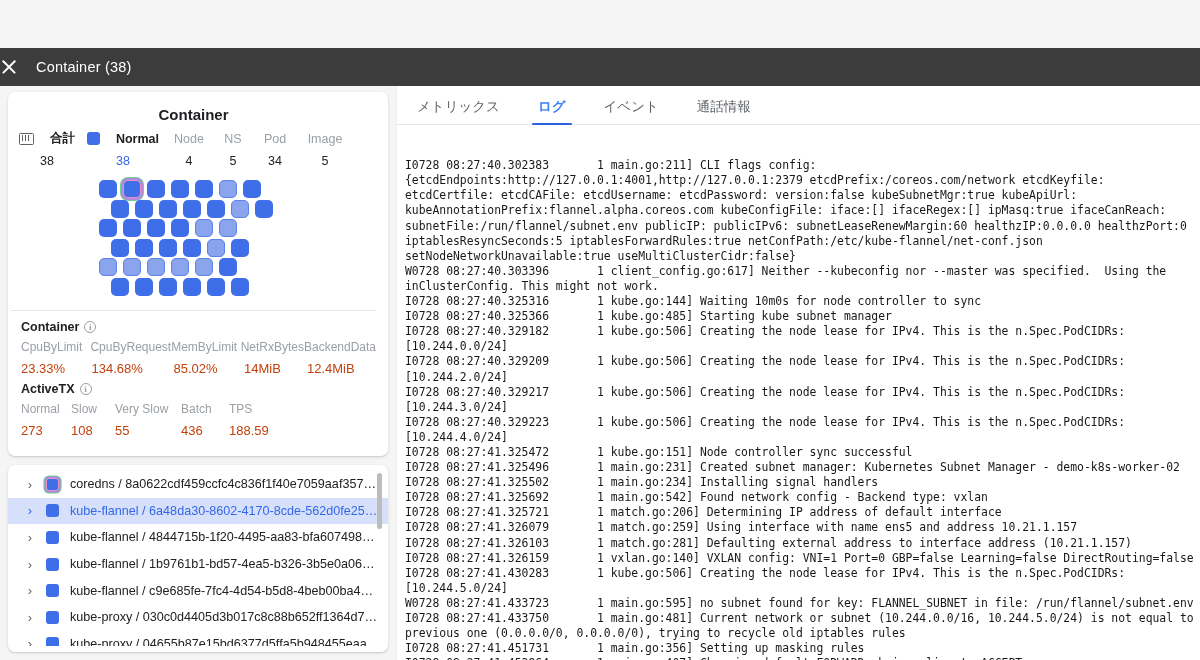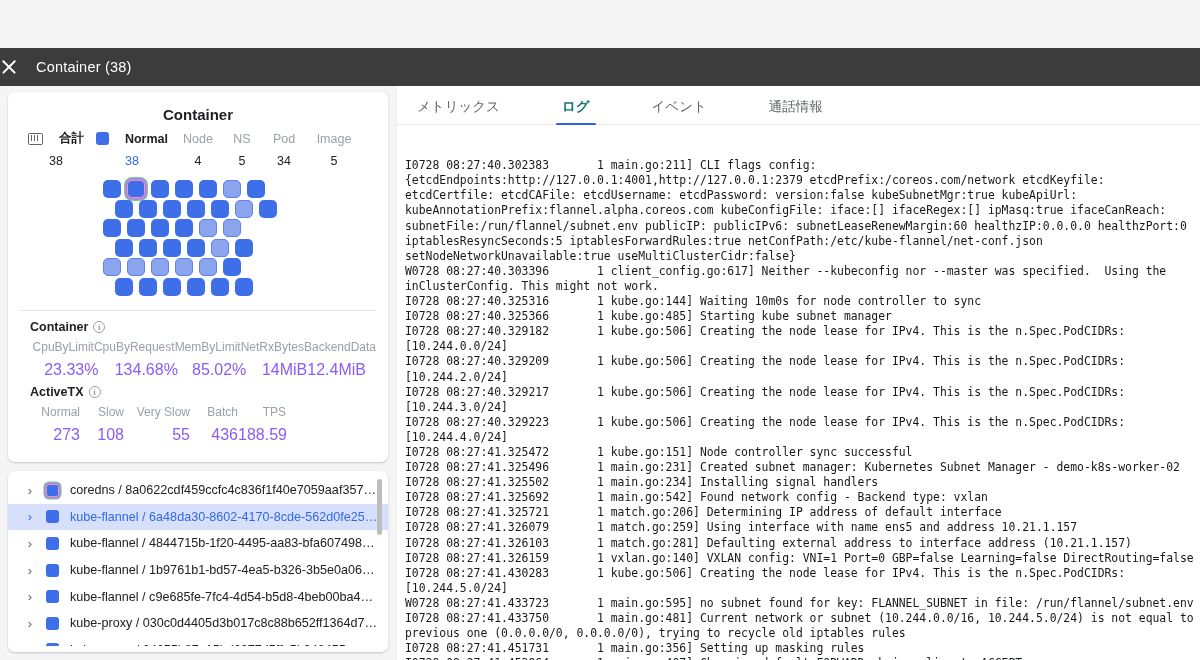--- a/index.html
+++ b/index.html
@@ -35,21 +35,21 @@
   
   .left {
     width: 396px; flex: 0 0 396px; background: #f5f5f5;
     display: flex; flex-direction: column; padding: 6px 8px 8px 8px;
     min-height: 0;
   }
   .card {
     background: #ffffff; border-radius: 7px;
     box-shadow: 0 1px 3px rgba(0,0,0,.14), 0 1px 1px rgba(0,0,0,.06);
   }
-  .summary-card { padding: 10px 10px 6px 10px; }
+  .summary-card { padding: 10px 10px 6px 1px; }
 
   .sum-title {
     text-align: center; font-size: 15px; font-weight: bold;
     color: #202124; margin: 4px 0 7px 0;
   }
   .legend { display: flex; align-items: flex-start; padding: 0 4px; }
   .legend-col { text-align: center; }
   .legend-head {
     display: flex; align-items: center; justify-content: center;
     gap: 16px; height: 17px; font-size: 12.5px;
@@ -100,23 +100,23 @@
   .metric-title {
     font-size: 12.5px; font-weight: bold; color: #202124;
     display: flex; align-items: center; gap: 5px; margin-bottom: 3px;
   }
   .info-icon {
     width: 12px; height: 12px; border: 1px solid #9aa0a6; border-radius: 50%;
     color: #9aa0a6; font-size: 9px; line-height: 10px; text-align: center;
     font-style: normal; display: inline-block; font-family: "Liberation Serif", serif;
   }
   .mrow { display: flex; }
-  .mcol { text-align: right; }
+  .mcol { text-align: left; }
   .mhead { font-size: 12px; color: #9aa0a6; padding: 3px 0; }
-  .mval  { font-size: 16px; color: #8b5cf6; padding: 4px 0 2px 0; }
+  .mval  { font-size: 13px; color: #c2410c; padding: 4px 0 2px 0; }
   .w1 { width: 74px; } .w2 { width: 86px; } .w3 { width: 74px; }
   .w4 { width: 66px; } .w5 { width: 62px; }
   .a1 { width: 50px; } .a2 { width: 44px; } .a3 { width: 66px; }
   .a4 { width: 48px; } .a5 { width: 48px; }
 
   
   .list-card {
     margin-top: 9px; flex: 1 1 auto; min-height: 0;
     padding: 6px 0 6px 0; position: relative; overflow: hidden;
   }
@@ -149,27 +149,27 @@
     background: #bdbdbd; border-radius: 3px; cursor: pointer;
   }
 
   
   .right {
     flex: 1 1 auto; background: #ffffff; display: flex; flex-direction: column;
     min-width: 0; border-left: 1px solid #eceef0;
   }
   .tabs {
     display: flex; align-items: flex-end; height: 39px;
-    border-bottom: 1px solid #e4e6e9; padding-left: 14px; flex: 0 0 39px; gap: 24px;
+    border-bottom: 1px solid #e4e6e9; padding-left: 14px; flex: 0 0 39px;
   }
   .tab {
     font-size: 13.5px; color: #5f6368; padding: 0 6px 8px 6px;
     margin-right: 26px; cursor: pointer; position: relative;
   }
-  .tab.active { color: #0f766e; font-weight: bold; }
+  .tab.active { color: #3b82f6; font-weight: bold; }
   .tab.active:after {
     content: ""; position: absolute; left: 0; right: 0; bottom: -1px;
     height: 2.5px; background: #2f62e0; border-radius: 2px;
   }
   .subtabs {
     display: flex; align-items: flex-end; height: 31px;
     border-bottom: 1px solid #e4e6e9; padding-left: 14px; flex: 0 0 31px;
   }
   .subtab {
     font-size: 12.5px; color: #5f6368; padding: 0 4px 6px 4px;

